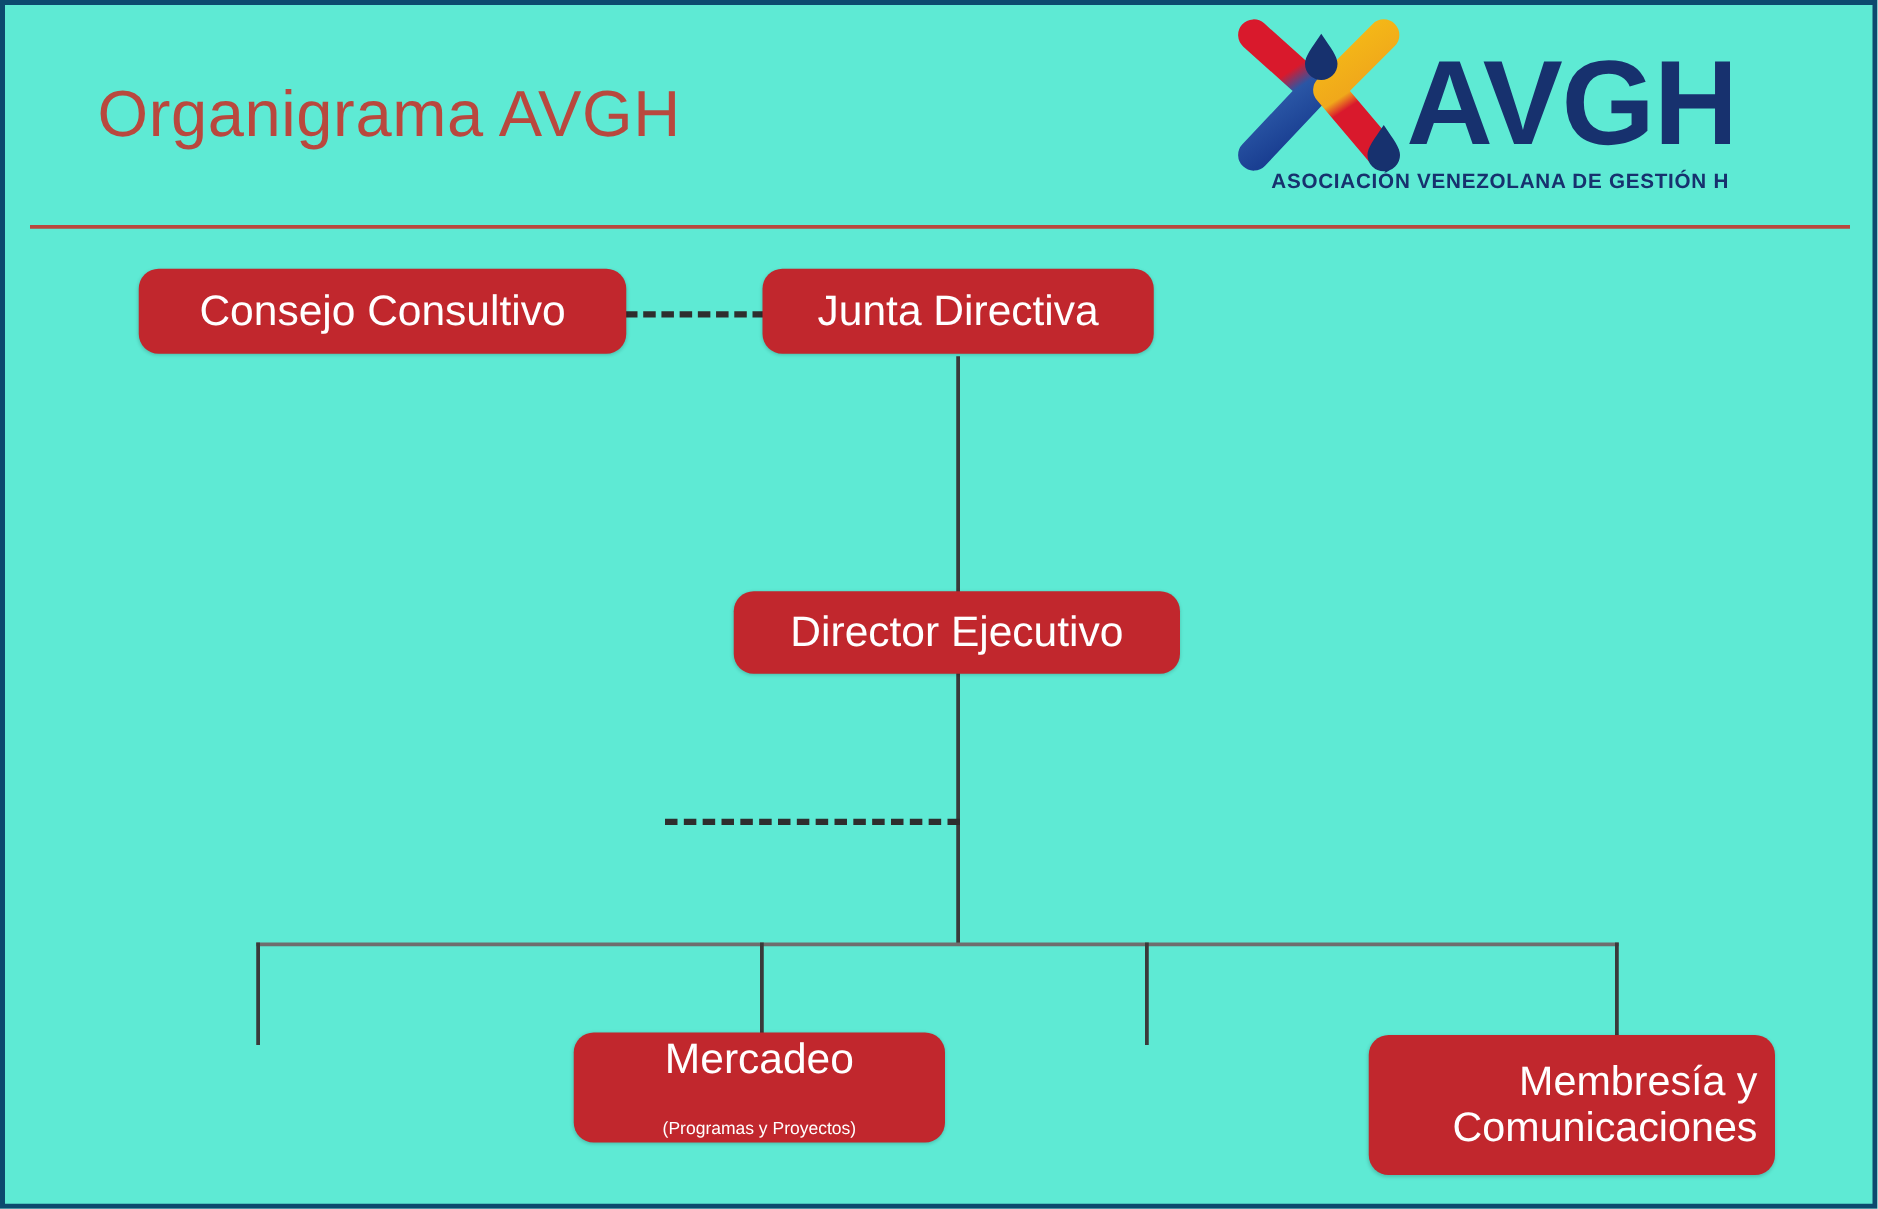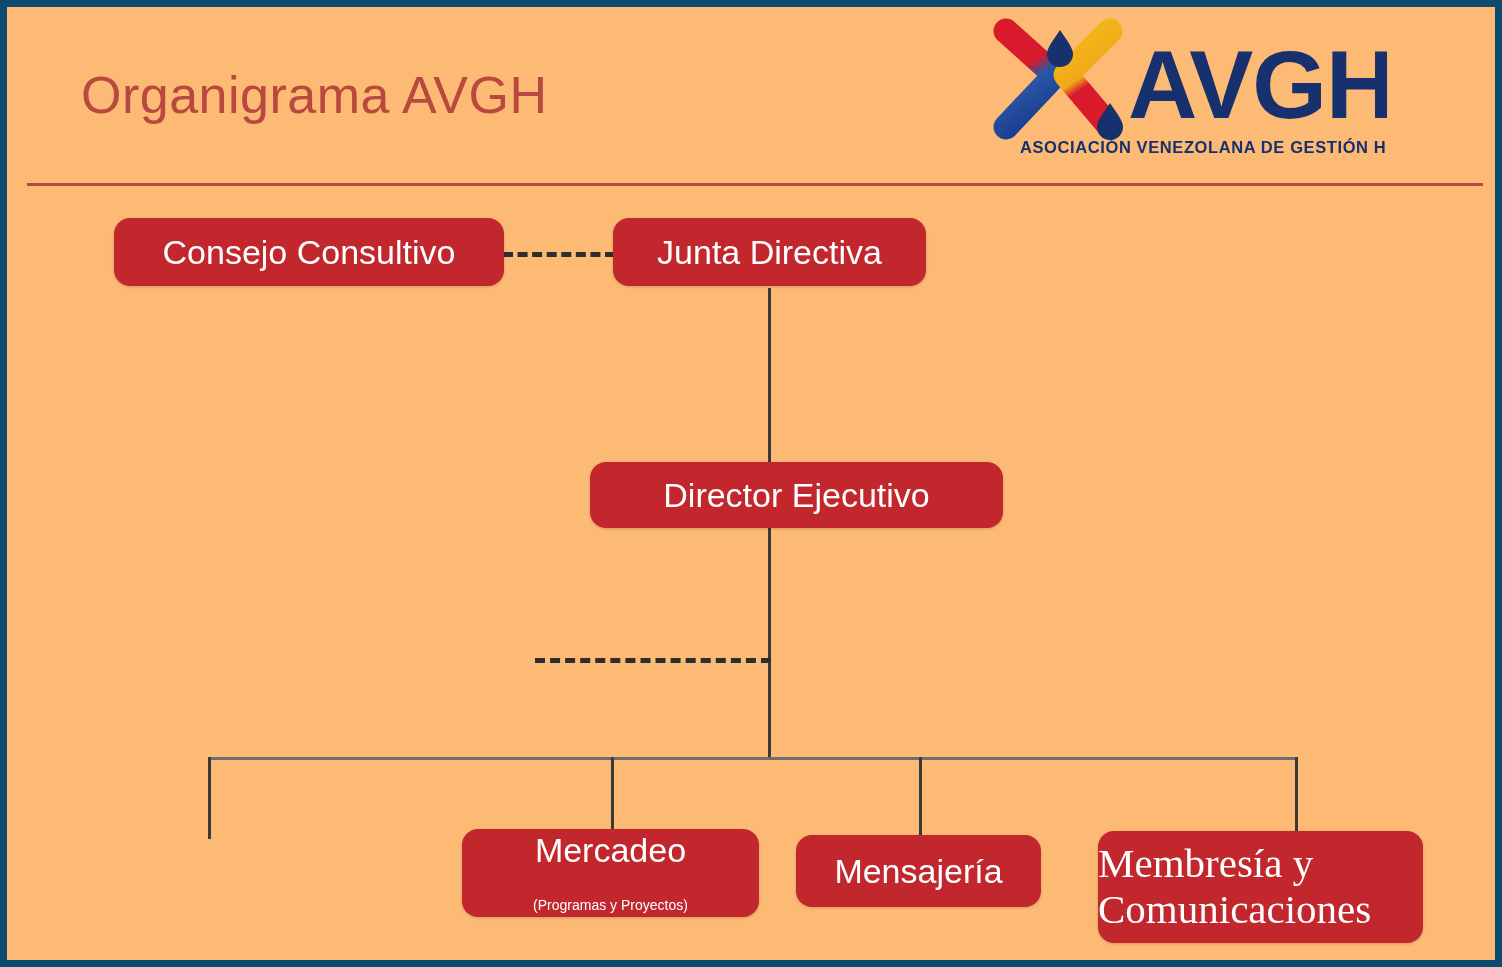--- a/index.html
+++ b/index.html
@@ -8,22 +8,22 @@
     padding: 0;
     background: #ffffff;
   }
   body {
     font-family: "Liberation Sans", sans-serif;
   }
   #slide {
     position: relative;
     width: 1502px;
     height: 967px;
-    background: #fdba74;
-    border: 7px solid #0c4a6e;
+    background: #5eead4;
+    border: 4px solid #0c4a6e;
     box-sizing: border-box;
     overflow: hidden;
   }
 
   
   .title {
     position: absolute;
     left: 74px;
     top: 58px;
     font-size: 52px;
@@ -71,37 +71,36 @@
   
   .node {
     position: absolute;
     background: #c1272d;
     border-radius: 16px;
     color: #ffffff;
     display: flex;
     flex-direction: column;
     align-items: center;
     justify-content: center;
-    text-align: left;
+    text-align: right;
     box-sizing: border-box;
     box-shadow: 0 1px 3px rgba(0,0,0,0.18);
-    padding: 4px 0;
+    padding: 4px 14px;
     z-index: 3;
   }
   .node .label {
     font-size: 34px;
     line-height: 1.08;
     white-space: nowrap;
     font-weight: 400;
   }
   .node.two-line .label {
     white-space: normal;
-    font-size: 41px;
+    font-size: 33px;
     line-height: 1.12;
-    font-family: Liberation Serif, serif;
   }
   .node .sublabel {
     font-size: 14px;
     line-height: 1.1;
     margin-top: 1px;
     white-space: nowrap;
     font-weight: 400;
   }
 </style>
 </head>
@@ -162,32 +161,29 @@
   <div class="line vline" style="left:1288px; top:750px; height:82px;"></div>
 
   <div class="node" style="left:107px; top:211px; width:390px; height:68px;">
     <div class="label">Consejo Consultivo</div>
   </div>
 
   <div class="node" style="left:606px; top:211px; width:313px; height:68px;">
     <div class="label">Junta Directiva</div>
   </div>
 
-  <div class="node" style="left:583px; top:455px; width:413px; height:66px;">
+  <div class="node" style="left:583px; top:469px; width:357px; height:66px;">
     <div class="label">Director Ejecutivo</div>
   </div>
 
 
 
   <div class="node" style="left:455px; top:822px; width:297px; height:88px;gap:28px;">
     <div class="label">Mercadeo</div>
     <div class="sublabel">(Programas y Proyectos)</div>
   </div>
 
-  <div class="node" style="left:789px; top:828px; width:245px; height:72px;">
-    <div class="label">Mensajería</div>
-  </div>
 
   <div class="node two-line" style="left:1091px; top:824px; width:325px; height:112px;">
     <div class="label">Membresía y Comunicaciones</div>
   </div>
 
 </div>
 
 </body></html>

